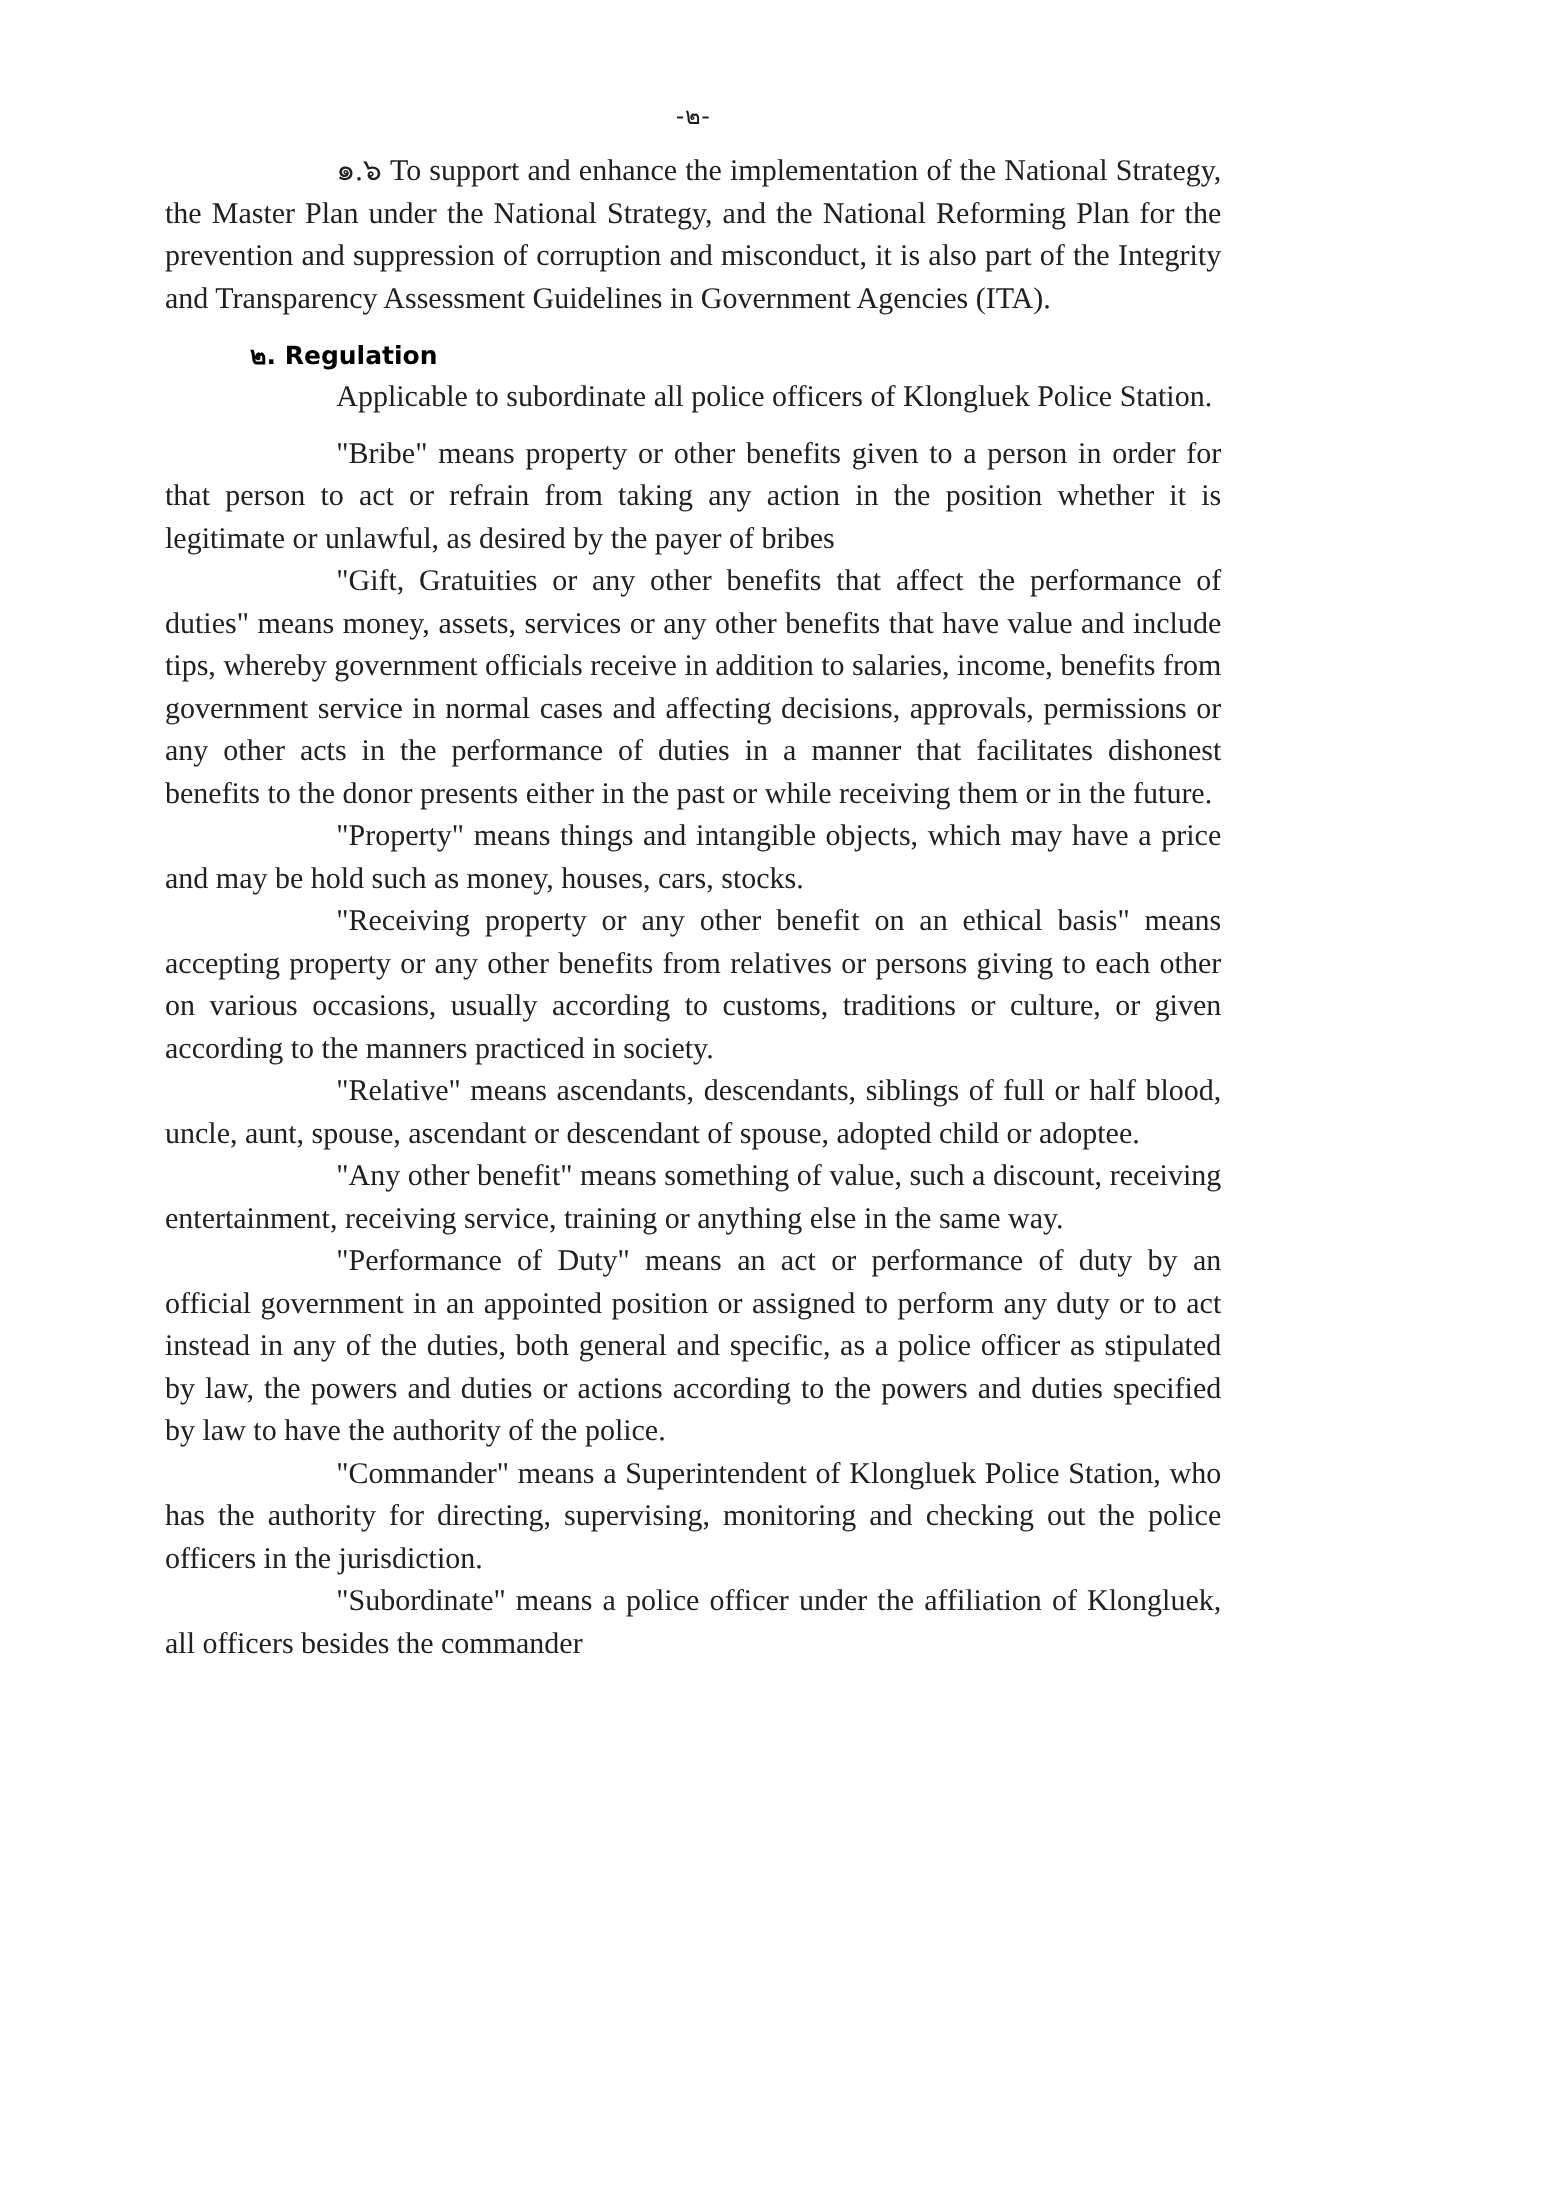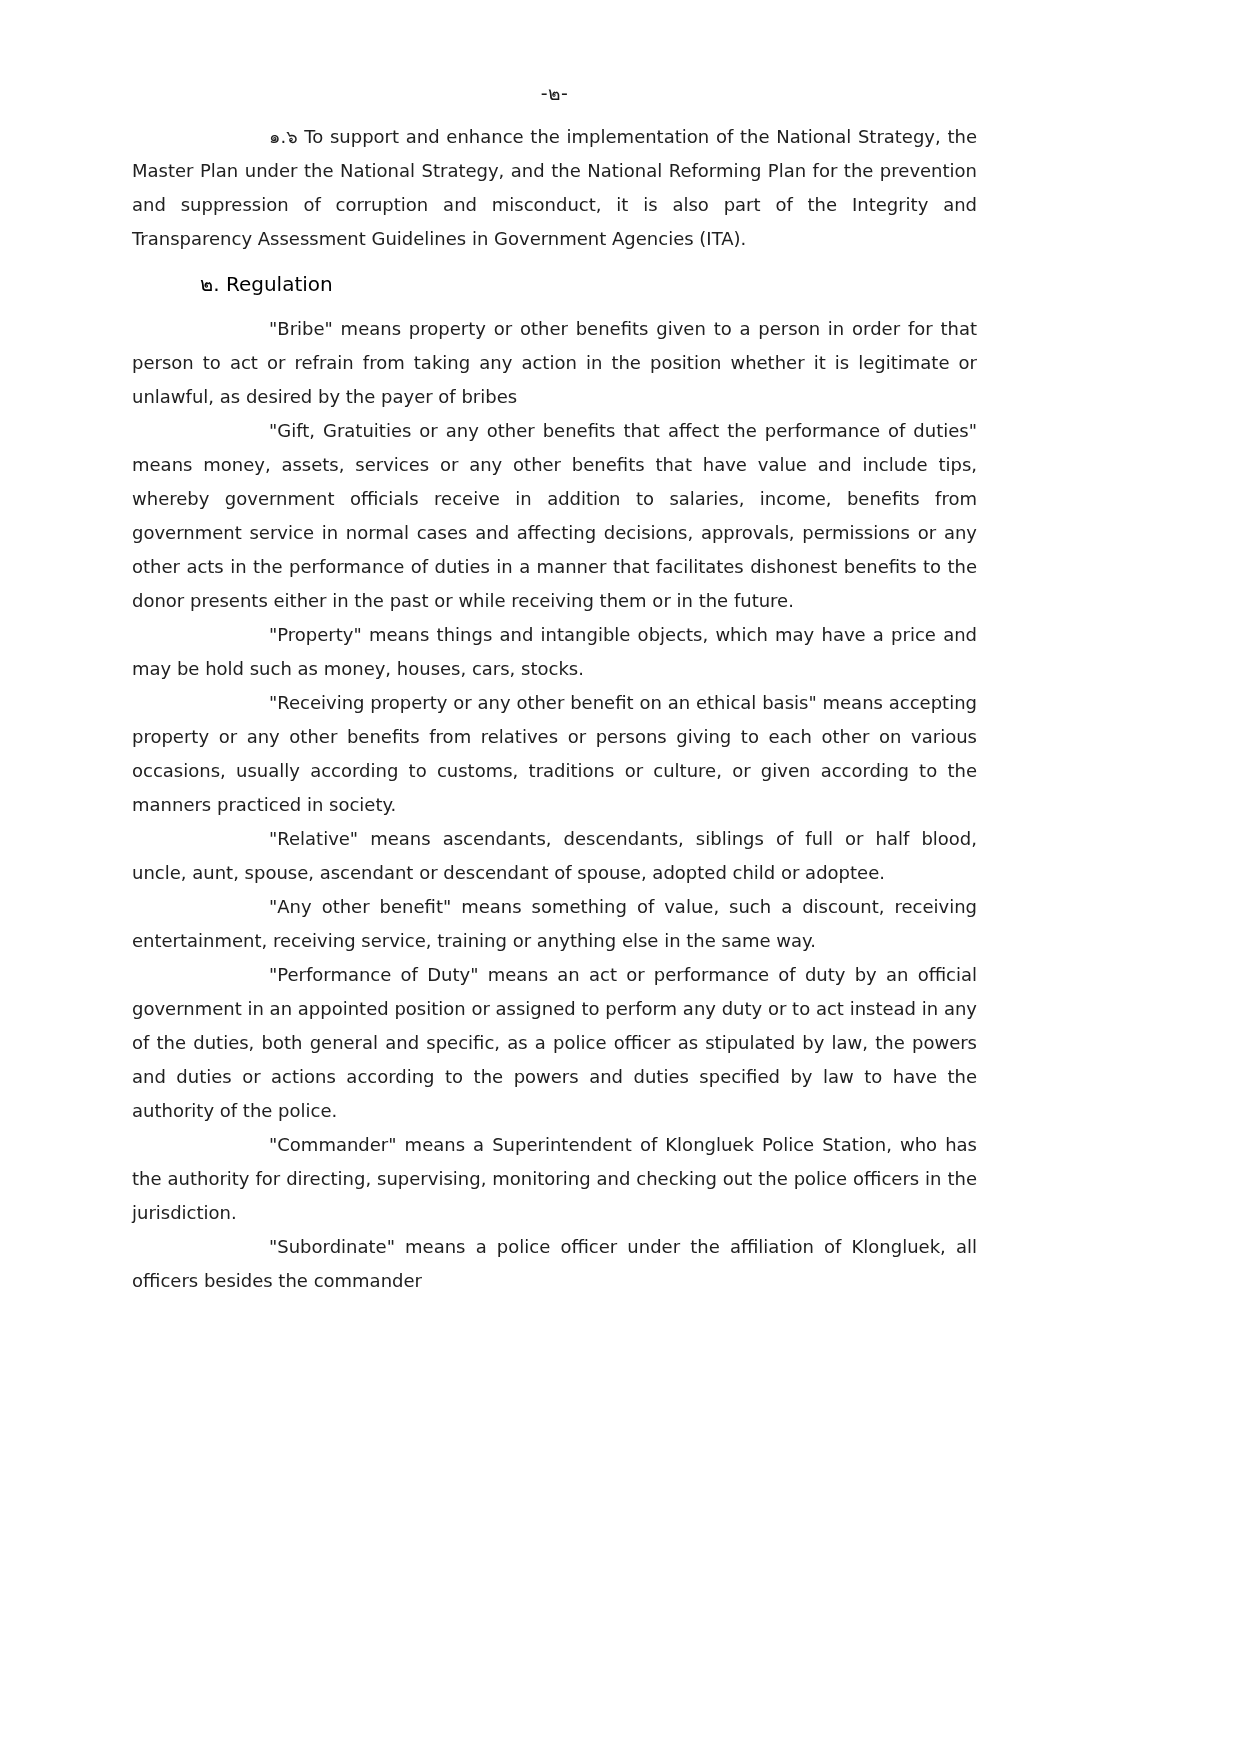--- a/index.html
+++ b/index.html
@@ -26,35 +26,36 @@
   .page-number {
     text-align: center;
     font-size: 19px;
     line-height: 26px;
     letter-spacing: 0.5px;
     color: #1a1a1a;
     margin: 0 0 14px 0;
   }
   
   .para {
-    font-size: 18px;
+    font-size: 24px;
     line-height: 34px;
     text-align: justify;
     text-justify: inter-word;
     text-indent: 137px;
     margin: 0;
     color: #202020;
     -webkit-hyphens: none;
     hyphens: none;
+    font-family: Liberation Serif, serif;
   }
   
   .heading {
     font-size: 20px;
     line-height: 34px;
-    font-weight: normal;
+    font-weight: bold;
     margin: 0;
     padding-left: 68px;
     text-align: left;
     color: #000000;
   }
   .gap-sm { height: 11px; }
   .gap-xs { height: 4px; }
 </style>
 </head>
 <body>
@@ -63,20 +64,21 @@
   <div class="content">
 
     <div class="page-number">-๒-</div>
 
     <p class="para">๑.๖  To support and enhance the implementation of the National Strategy, the Master Plan under the National Strategy, and the National Reforming Plan for the prevention and suppression of corruption and misconduct, it is also part of the Integrity and Transparency Assessment Guidelines in Government Agencies (ITA).</p>
 
     <div class="gap-sm"></div>
 
     <div class="heading">๒. Regulation</div>
 
+    <p class="para">Applicable to subordinate all police officers of Klongluek Police Station.</p>
 
     <div class="gap-sm"></div>
 
 
     <p class="para">"Bribe" means property or other benefits given to a person in order for that person to act or refrain from taking any action in the position whether it is legitimate or unlawful, as desired by the payer of bribes</p>
 
     <p class="para">"Gift, Gratuities or any other benefits that affect the performance of duties" means money, assets, services or any other benefits that have value and include tips, whereby government officials receive in addition to salaries, income, benefits from government service in normal cases and affecting decisions, approvals, permissions or any other acts in the performance of duties in a manner that facilitates dishonest benefits to the donor presents either in the past or while receiving them or in the future.</p>
 
     <p class="para">"Property" means things and intangible objects, which may have a price and may be hold such as money, houses, cars, stocks.</p>
 

